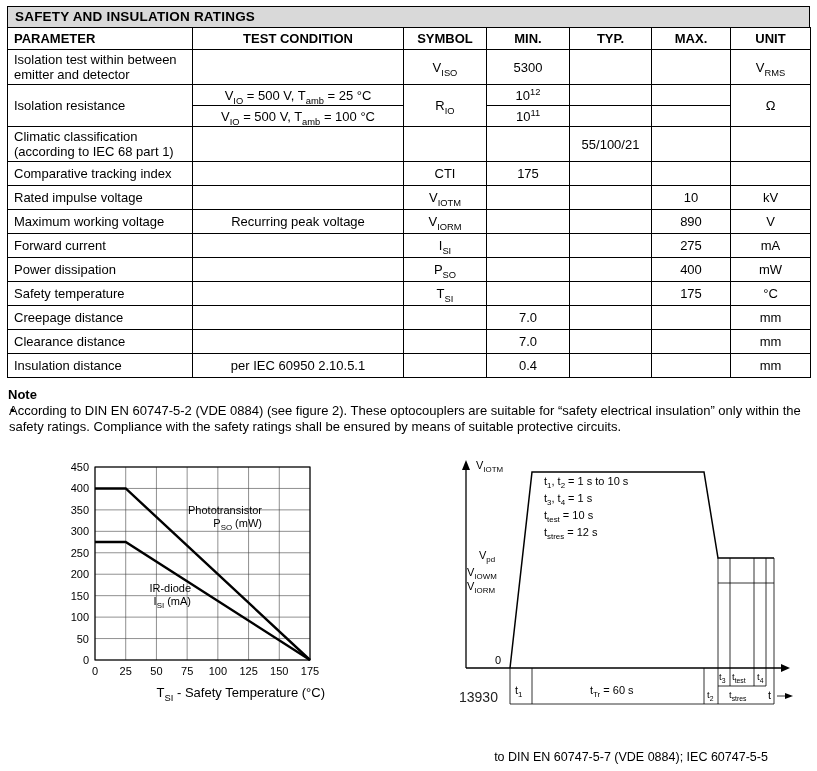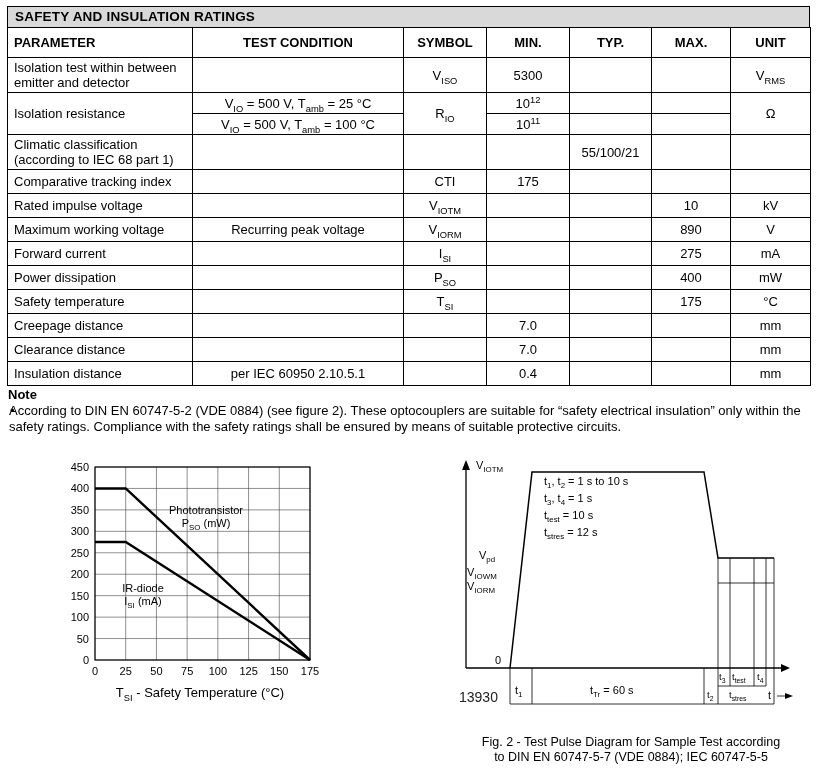--- a/index.html
+++ b/index.html
@@ -3,35 +3,35 @@
 <meta charset="utf-8">
 <style>
   *{box-sizing:border-box;margin:0;padding:0}
   html,body{background:#fff}
   body{width:817px;height:771px;position:relative;font-family:"Liberation Sans",sans-serif;color:#000;overflow:hidden}
   sub,sup{font-size:72%;line-height:0}
   .titlebar{position:absolute;left:7px;top:6px;width:803px;height:22px;background:#d9d9d9;border:1px solid #000;
             font-weight:bold;font-size:13.5px;line-height:20px;padding-left:7px;letter-spacing:.2px}
   table.ratings{position:absolute;left:7px;top:27px;width:803px;border-collapse:collapse;table-layout:fixed;font-size:13px}
   .ratings th,.ratings td{border:1px solid #000;padding:1px 5px;text-align:center;vertical-align:middle;line-height:15px;overflow:hidden}
-  .ratings th{font-weight:bold;height:30px}
+  .ratings th{font-weight:bold;height:22px}
   .ratings td{height:24px;font-weight:normal}
   .ratings .al{text-align:left;padding-left:6px}
   tr.h2 td{height:35px}
   tr.hs td{height:21px}
   .note-label{position:absolute;left:8px;top:387px;font-size:13px;font-weight:bold}
   .note-body{position:absolute;left:9px;top:403px;width:797px;font-size:13px;line-height:16px}
   .note-body .bullet{position:absolute;left:1px;top:0}
   .note-body .txt{display:block;}
   .fig1{position:absolute;left:55px;top:460px;width:300px;height:305px}
   .fig2{position:absolute;left:452px;top:458px;width:358px;height:310px}
   .ov{position:absolute;font-size:11px;line-height:13px;white-space:nowrap}
   .ov.small{font-size:9.5px;line-height:11px}
   .ov.fignum{font-size:14px;color:#222}
-  .ctr{text-align:center}
+  .ctr{text-align:right}
   .xlab{font-size:13px}
   .caption{position:absolute;left:0;width:100%;text-align:center;font-size:12.5px;line-height:15px}
   .grid{stroke:#444;stroke-width:0.6;fill:none}
   .frame{stroke:#000;stroke-width:1.1;fill:none}
   .series{stroke:#000;stroke-width:2.4;fill:none}
   .tick{font-family:"Liberation Sans",sans-serif;font-size:11px;fill:#000}
   .ax{stroke:#000;stroke-width:1.3;fill:none}
   .wave{stroke:#000;stroke-width:1.5;fill:none}
   .thin{stroke:#000;stroke-width:0.8;fill:none}
   .fill{fill:#000;stroke:none}
@@ -279,15 +279,14 @@
   <div class="ov" style="left:43px;top:196px">0</div>
   <div class="ov fignum" style="left:7px;top:233px">13930</div>
   <div class="ov" style="left:63px;top:226px">t<sub>1</sub></div>
   <div class="ov" style="left:138px;top:226px">t<sub>Tr</sub> = 60 s</div>
   <div class="ov small" style="left:267px;top:213px">t<sub>3</sub></div>
   <div class="ov small" style="left:280px;top:213px">t<sub>test</sub></div>
   <div class="ov small" style="left:305px;top:213px">t<sub>4</sub></div>
   <div class="ov small" style="left:255px;top:231px">t<sub>2</sub></div>
   <div class="ov small" style="left:277px;top:231px">t<sub>stres</sub></div>
   <div class="ov" style="left:316px;top:231px">t</div>
-  <div class="caption" style="top:277px">Fig. 2 - Test Pulse Diagram for Sample Test according</div>
   <div class="caption" style="top:292px">to DIN EN 60747-5-7 (VDE 0884); IEC 60747-5-5</div>
 </div>
 
 </body></html>

